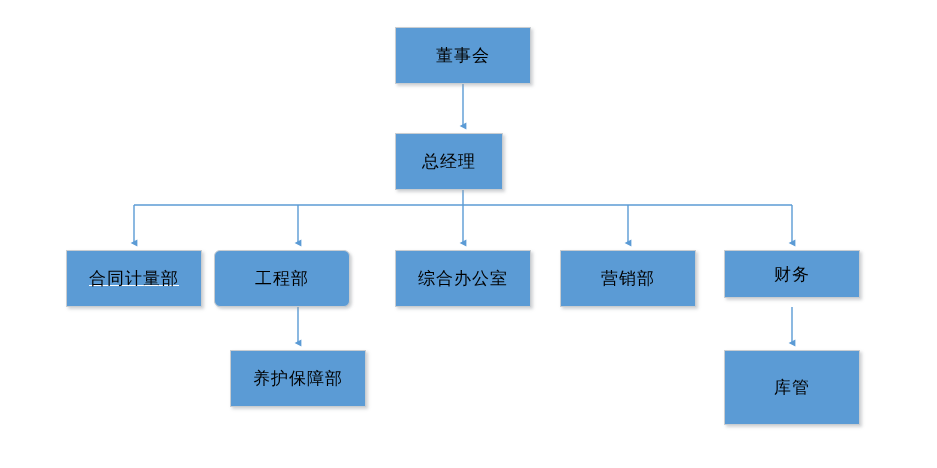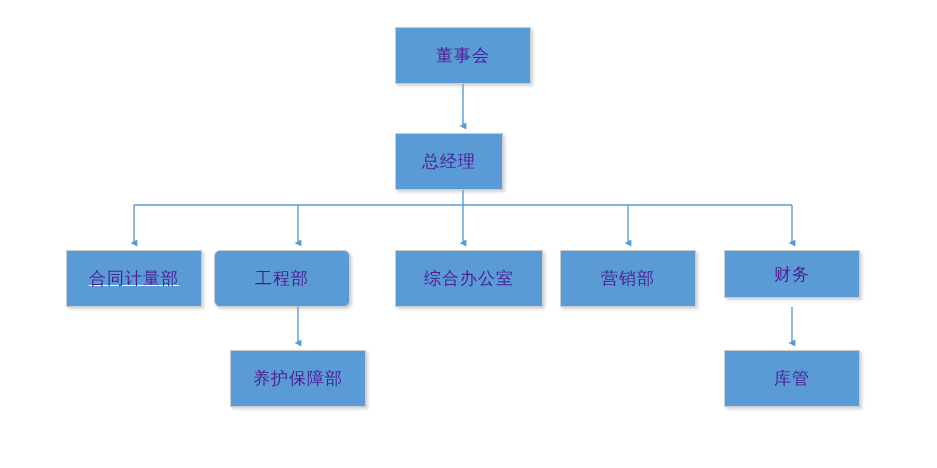--- a/index.html
+++ b/index.html
@@ -37,21 +37,21 @@
     justify-content: center;
     color: #ffffff;
     font-size: 17px;
     letter-spacing: 1px;
     line-height: 1;
     white-space: nowrap;
     user-select: none;
   }
   .node-label {
     display: block;
-    color: #4c1d95;
+    color: #000000;
   }
 </style>
 </head>
 <body>
 
 <div id="canvas">
 
   <svg id="connectors" viewBox="0 0 937 468" width="937" height="468" xmlns="http://www.w3.org/2000/svg">
     <defs>
       <marker id="arrowhead" markerWidth="8" markerHeight="8" refX="3.6" refY="4" orient="auto" markerUnits="userSpaceOnUse">
@@ -87,33 +87,33 @@
   </div>
 
   <div class="node" style="left:66px; top:250px; width:136px; height:57px;text-decoration:underline;">
     <span class="node-label">合同计量部</span>
   </div>
 
   <div class="node" style="left:214px; top:250px; width:136px; height:57px;border-radius:6px;">
     <span class="node-label">工程部</span>
   </div>
 
-  <div class="node" style="left:395px; top:250px; width:148px; height:57px;">
+  <div class="node" style="left:395px; top:250px; width:136px; height:57px;">
     <span class="node-label">综合办公室</span>
   </div>
 
   <div class="node" style="left:560px; top:250px; width:136px; height:57px;justify-content:center;">
     <span class="node-label">营销部</span>
   </div>
 
   <div class="node" style="left:724px; top:250px; width:136px; height:48px;">
     <span class="node-label">财务</span>
   </div>
 
   <div class="node" style="left:230px; top:350px; width:136px; height:57px;">
     <span class="node-label">养护保障部</span>
   </div>
 
-  <div class="node" style="left:724px; top:350px; width:136px; height:57px;text-align:center;">
+  <div class="node" style="left:724px; top:350px; width:136px; height:75px;text-align:center;">
     <span class="node-label">库管</span>
   </div>
 
 </div>
 
 </body></html>

